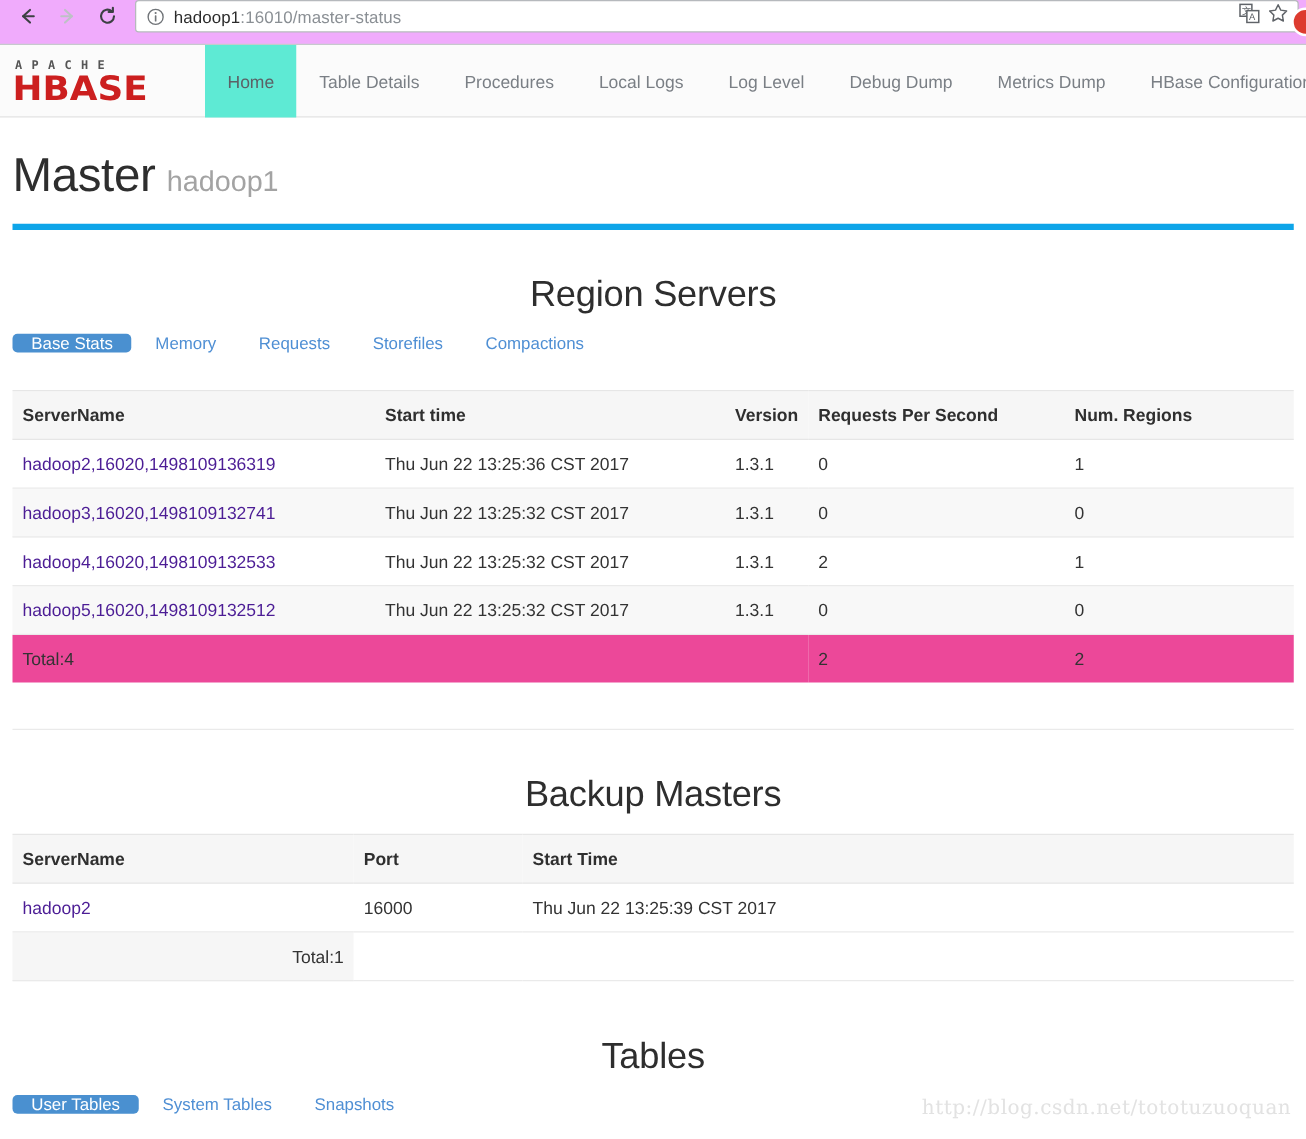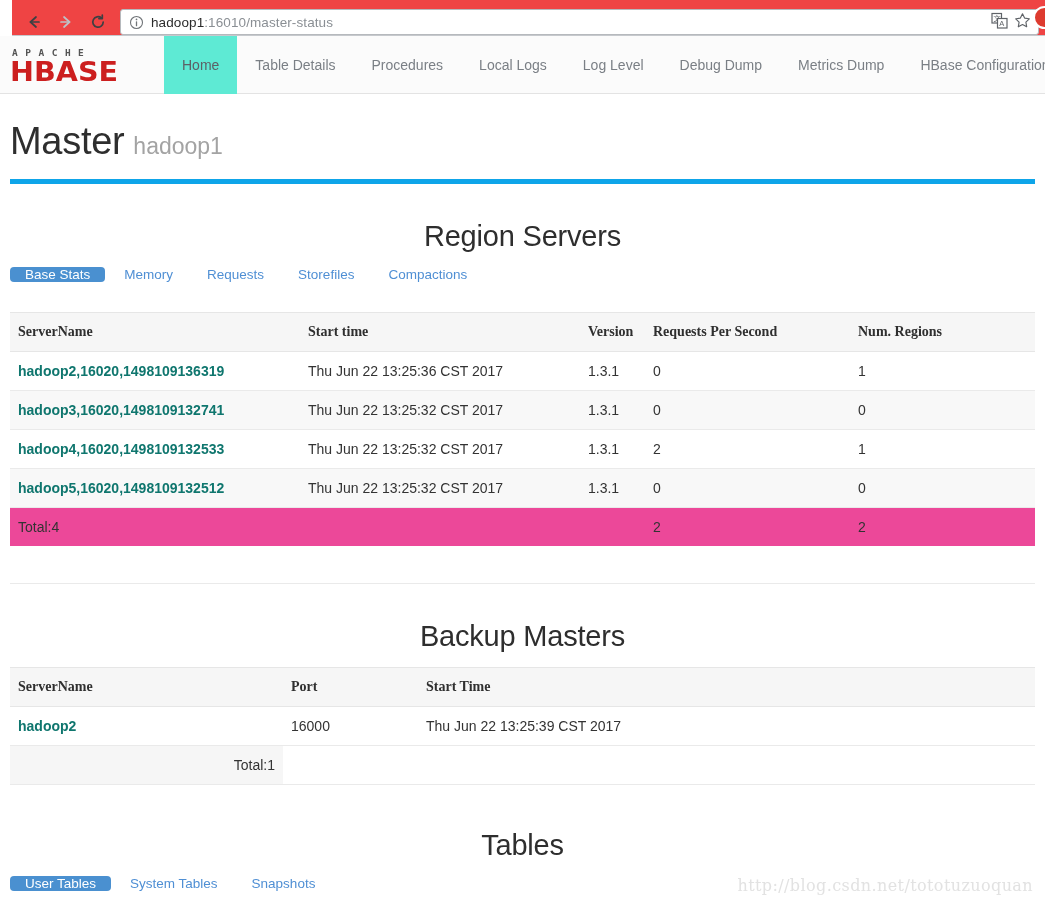--- a/index.html
+++ b/index.html
@@ -7,26 +7,25 @@
     margin: 0; padding: 0;
     width: 1045px; height: 911px;
     background: #ffffff;
     font-family: "Liberation Sans", sans-serif;
     overflow: hidden;
   }
 
   
   .browser-bar {
     height: 36px;
-    background: #ef4444;
+    background: #f0abfc;
     display: flex;
-    align-items: flex-end;
+    align-items: flex-start;
     padding: 0 6px;
     border-bottom: 1px solid #c6c9cd;
-    margin-left: 12px;
   }
   .nav-btn {
     width: 26px; height: 26px;
     display: flex; align-items: center; justify-content: center;
     flex: 0 0 auto;
     margin: 0 3px;
     border-radius: 50%;
   }
   .nav-btn svg { display: block; }
   .url-box {
@@ -146,30 +145,29 @@
   table.hb-table { width: 100%; border-collapse: collapse; font-size: 14px; }
   table.hb-table th {
     text-align: left;
     font-weight: bold;
     color: #2f2f2f;
     background: #f6f6f6;
     padding: 11px 8px;
     border-top: 1px solid #e6e6e6;
     border-bottom: 1px solid #e6e6e6;
     font-size: 14px;
-    font-family: Liberation Serif, serif;
   }
   table.hb-table td {
     padding: 11px 8px;
     color: #333333;
     border-bottom: 1px solid #eaeaea;
     vertical-align: middle;
   }
   table.hb-table tr.stripe td { background: #f8f8f8; }
-  table.hb-table a { color: #0f766e; text-decoration: none; font-weight: bold; }
+  table.hb-table a { color: #4c1d95; text-decoration: none; }
   tr.total-row td { background: #ec4899; border-bottom: none; }
   .rs-table-foot { border-bottom: 1px solid #eaeaea; height: 38px; }
 
   
   .c-server { width: 290px; }
   .c-start  { width: 280px; }
   .c-ver    { width: 65px; }
   .c-rps    { width: 205px; }
   .c-reg    { width: auto; }
   

